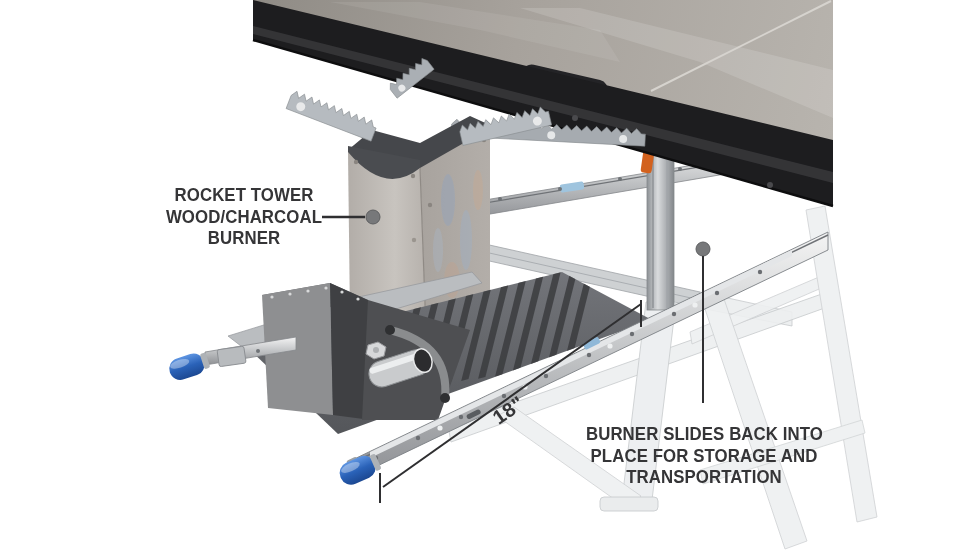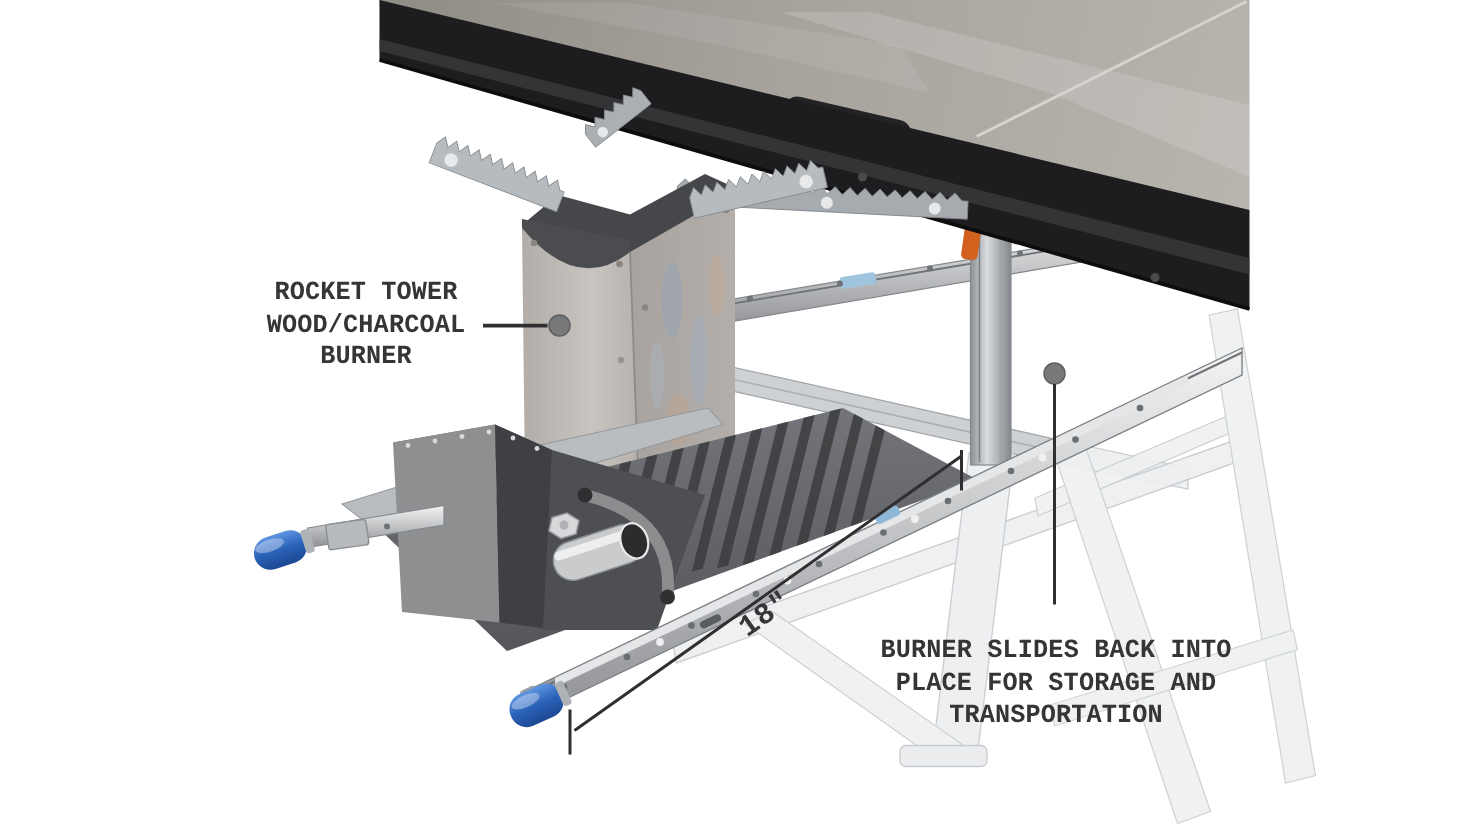--- a/index.html
+++ b/index.html
@@ -4,21 +4,21 @@
 <style>
   :root{
     --background:#ffffff;
     --annotation_text:#353537;
     --annotation_line:#2f2f31;
   }
   html,body{margin:0;padding:0;background:var(--background);}
   .stage{
     position:relative;width:978px;height:550px;overflow:hidden;
     background:var(--background);
-    font-family:Liberation Mono, monospace;
+    font-family:Liberation Sans, sans-serif;
     border-radius:32px;
   }
   .stage svg{position:absolute;left:0;top:0;}
   .callout{
     position:absolute;
     color:var(--annotation_text);
     font-weight:700;
     font-size:17.5px;
     line-height:21.5px;
     text-align:center;

